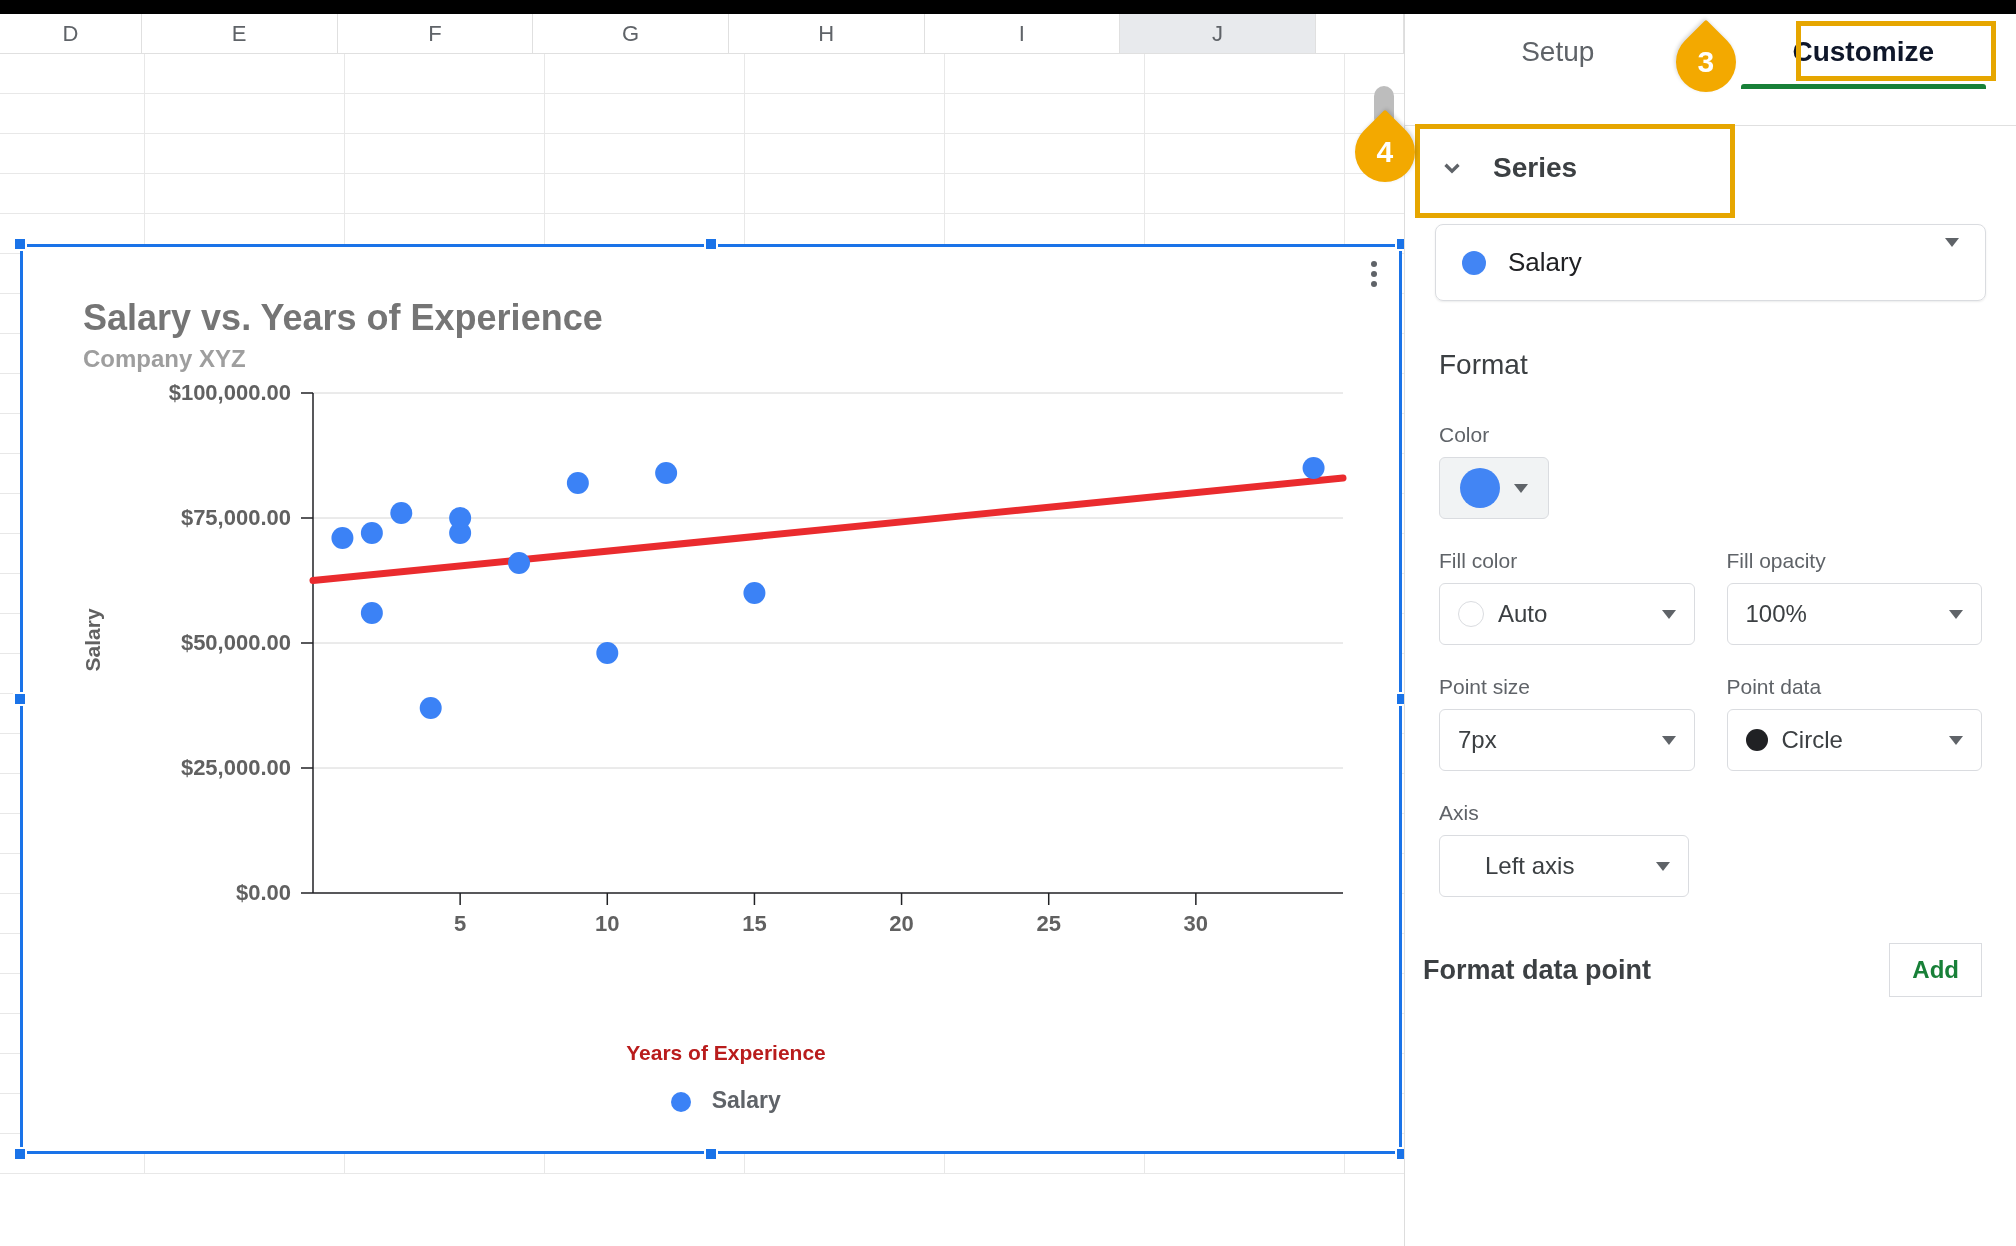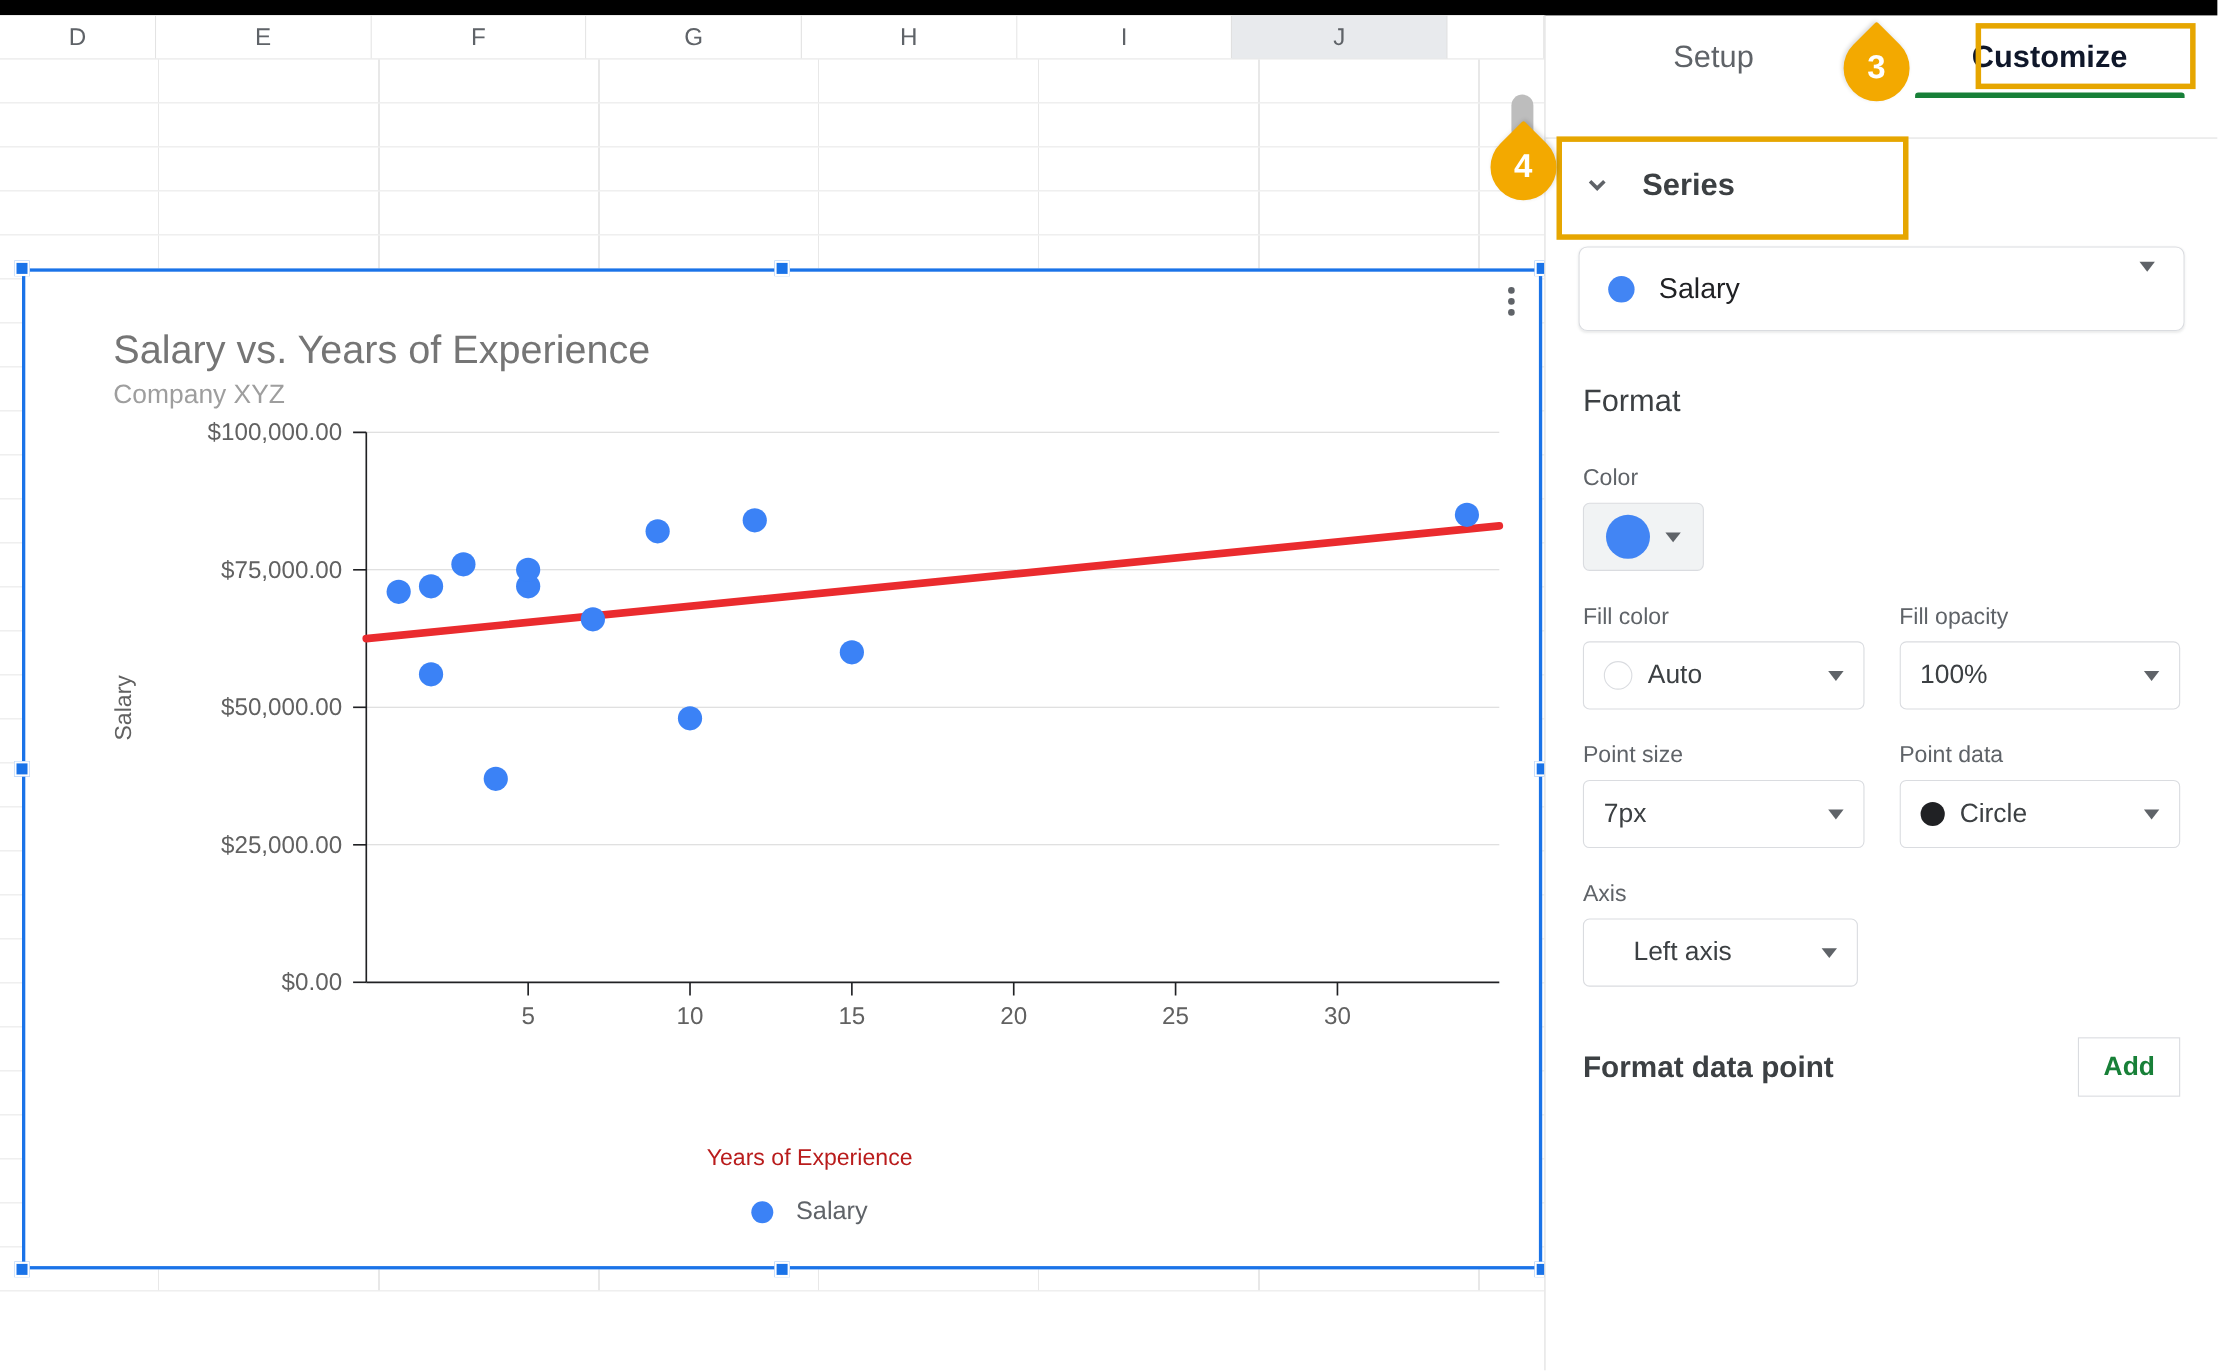--- a/index.html
+++ b/index.html
@@ -87,21 +87,21 @@
 
   .chart-menu {
     position: absolute; top: 14px; right: 22px;
     display: flex; flex-direction: column; gap: 4px;
     cursor: pointer;
   }
   .chart-menu span {
     width: 6px; height: 6px; border-radius: 50%; background: #5f6368;
   }
 
-  .chart-inner { position: absolute; inset: 0; padding: 30px 10px 20px 60px; }
+  .chart-inner { position: absolute; inset: 0; padding: 30px 10px 20px 40px; font-weight: bold; }
 
   .chart-title { font-size: 36px; color: #757575; margin: 20px 0 4px 20px; }
   .chart-subtitle { font-size: 24px; color: #9e9e9e; margin: 6px 0 10px 20px; }
 
   .plot-wrap { position: relative; margin-left: 60px; height: 640px; }
   .y-axis-label {
     position: absolute; left: -42px; top: 50%;
     transform: rotate(-90deg) translateX(50%);
     transform-origin: left top;
     font-size: 21px; color: #616161;
@@ -186,21 +186,21 @@
   .select .spacer { flex: 1; }
   .select .circle-icon {
     width: 26px; height: 26px; border-radius: 50%;
     border: 1px solid #dadce0; background: #fff;
   }
   .select .solid-circle { width: 22px; height: 22px; border-radius: 50%; background: #202124; }
 
   .axis-select { margin: 0 34px; width: 250px; padding-left: 45px; }
 
   .fdp-row {
-    margin: 46px 34px 0 34px; display: flex; align-items: center;
+    margin: 46px 34px 0 18px; display: flex; align-items: center;
   }
   .fdp-label { font-size: 27px; font-weight: 600; color: #3c4043; }
   .add-btn {
     margin-left: auto; border: 1px solid #dadce0; border-radius: 0;
     padding: 12px 22px; color: #188038; font-size: 24px; font-weight: 600;
     background: #fff; cursor: pointer;
   }
 
   
   .badge {

